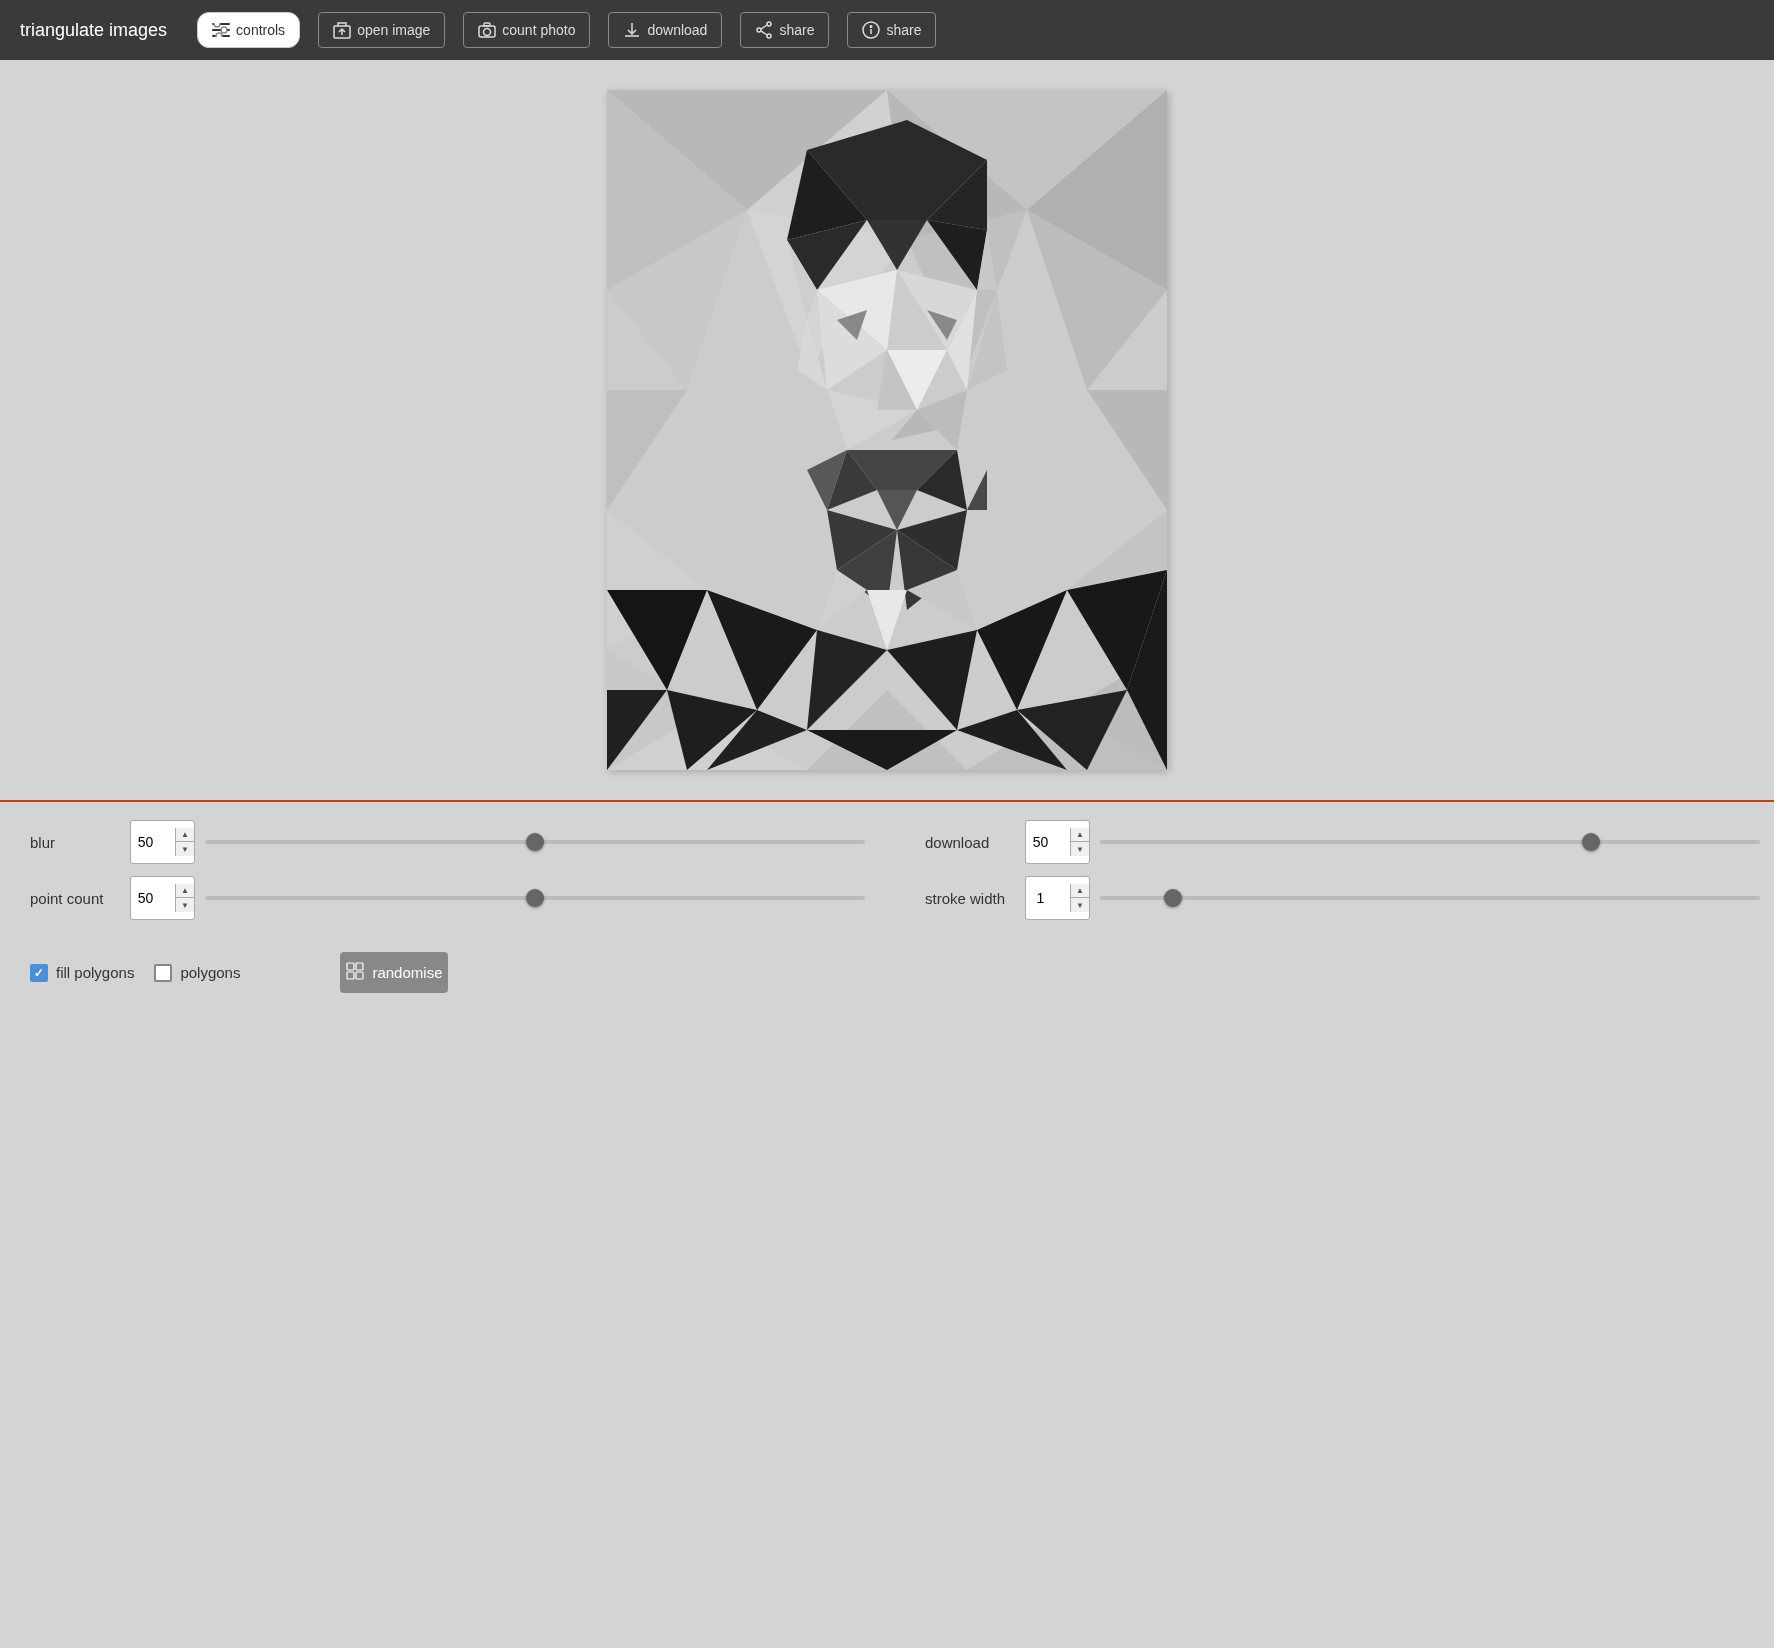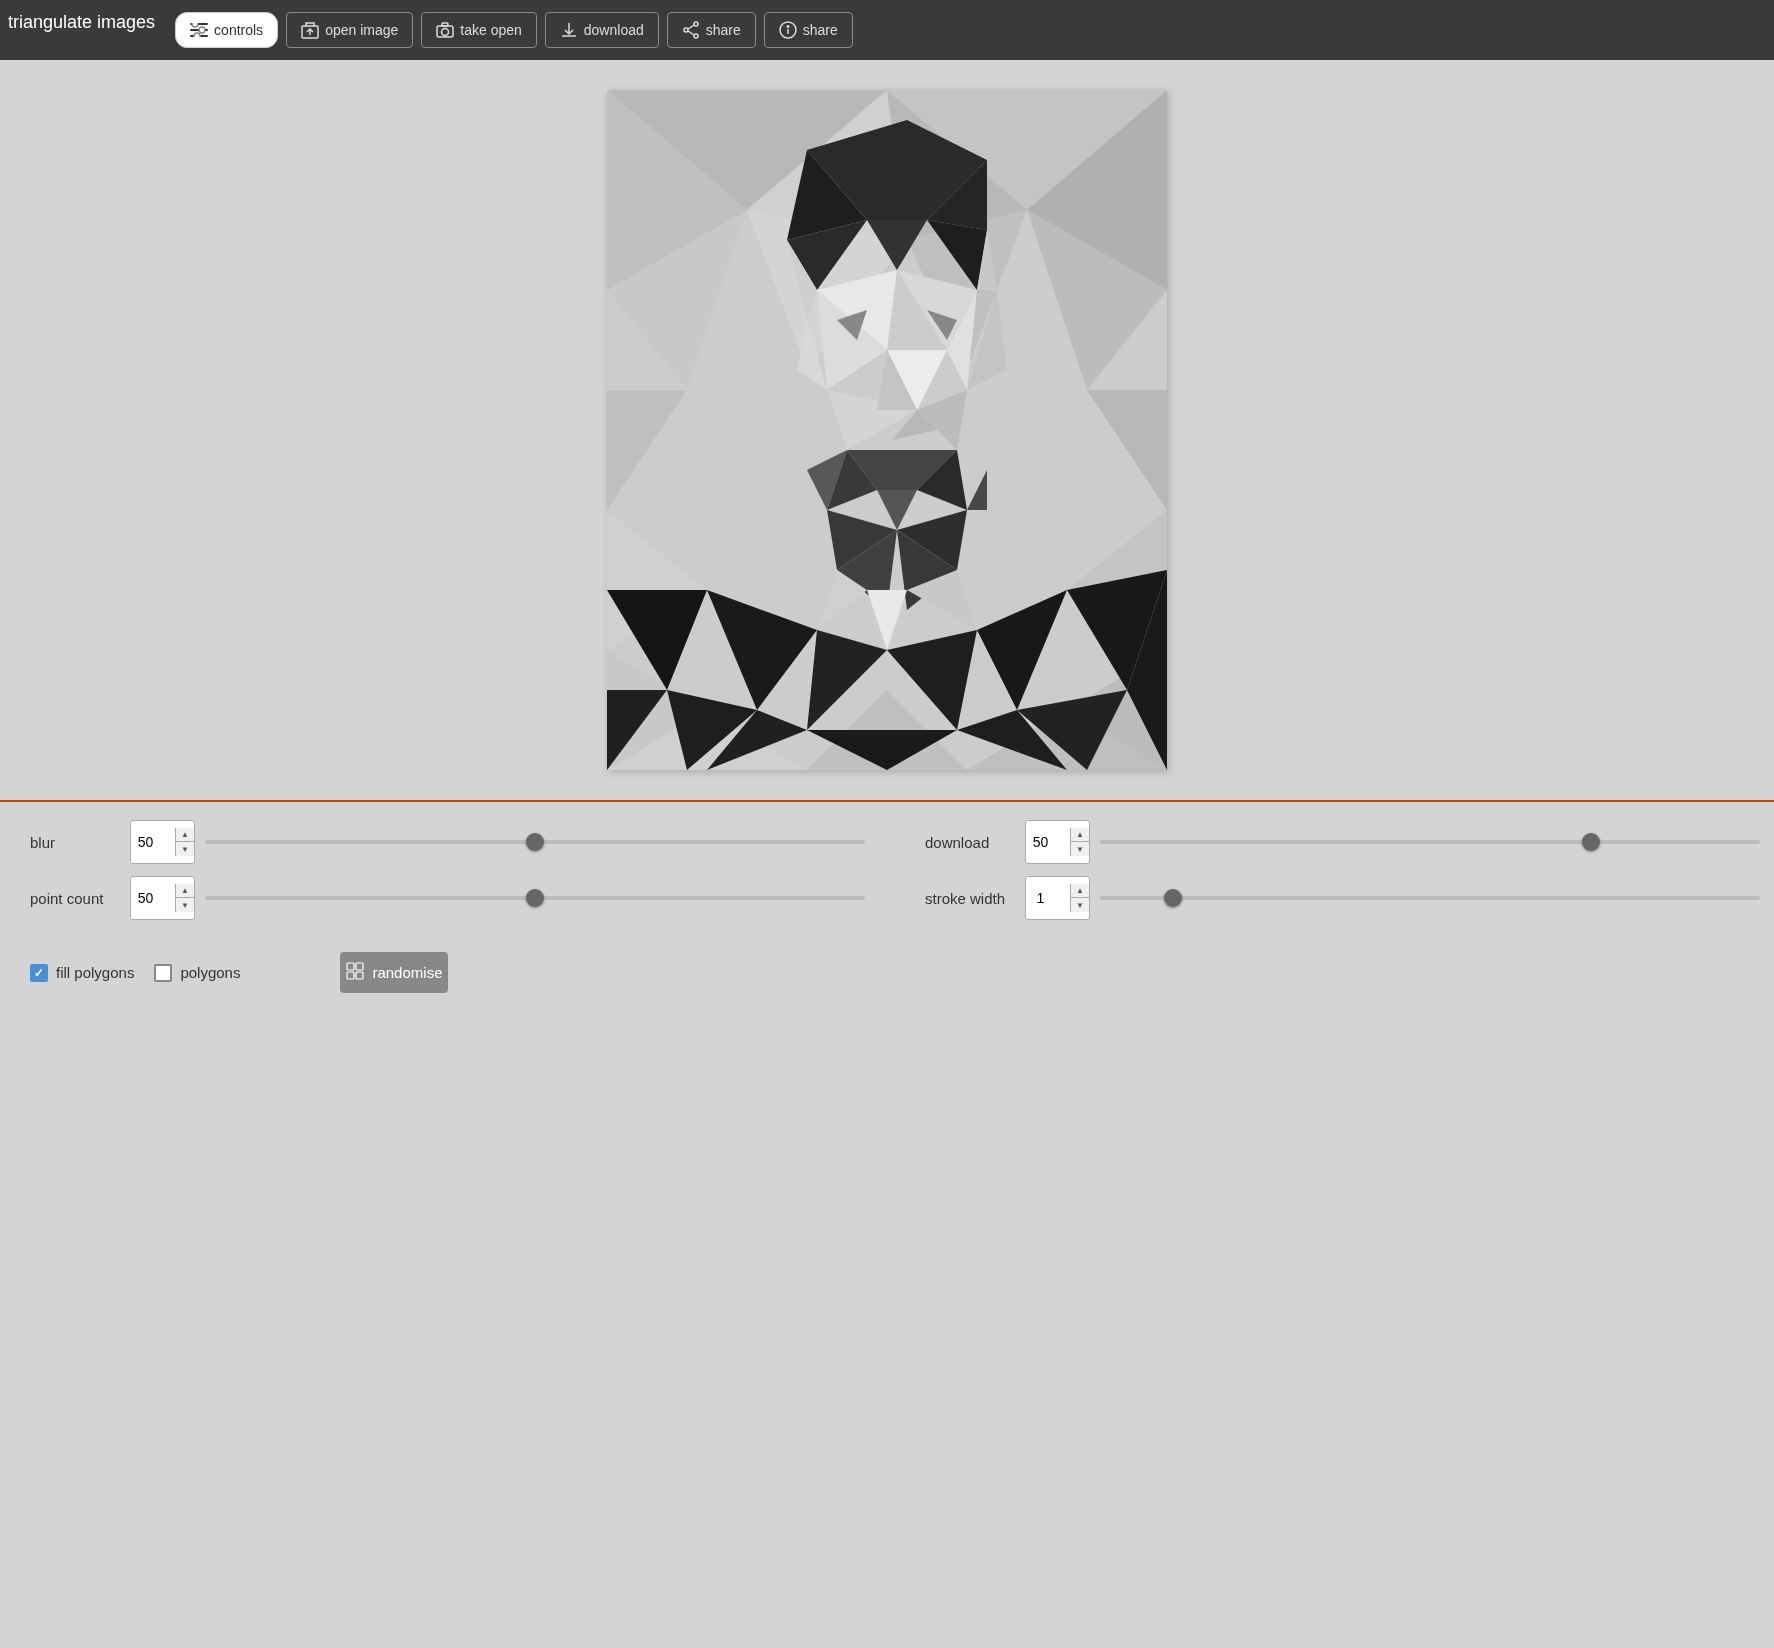--- a/index.html
+++ b/index.html
@@ -5,23 +5,24 @@
     * { box-sizing: border-box; margin: 0; padding: 0; }
     body {
       font-family: Arial, Helvetica, sans-serif;
       background: #d4d4d4;
       min-height: 100vh;
     }
 
     
     #header {
       background: #3a3a3a;
-      padding: 12px 8px;
-      display: flex;
-      gap: 8px;
+      padding: 12px 20px;
+      display: flex;
+      align-items: center;
+      gap: 18px;
     }
     #app-title {
       color: #fff;
       font-size: 18px;
       font-weight: 400;
       margin-right: 12px;
       white-space: nowrap;
     }
     .toolbar-btn {
       display: flex;
@@ -253,21 +254,21 @@
   </button>
 
   <button class="toolbar-btn">
     <span class="btn-icon">
       <svg width="18" height="16" viewBox="0 0 18 16" fill="none" stroke="currentColor" stroke-width="1.5">
         <rect x="1" y="4" width="16" height="11" rx="2"></rect>
         <circle cx="9" cy="10" r="3.5"></circle>
         <rect x="6" y="1" width="6" height="3" rx="1"></rect>
       </svg>
     </span>
-    <span>take open</span>
+    <span>count photo</span>
   </button>
 
   <button class="toolbar-btn">
     <span class="btn-icon">
       <svg width="18" height="18" viewBox="0 0 18 18" fill="currentColor">
         <line x1="9" y1="2" x2="9" y2="12" stroke="currentColor" stroke-width="1.5"></line>
         <polyline points="5,9 9,13 13,9" fill="none" stroke="currentColor" stroke-width="1.5"></polyline>
         <line x1="2" y1="15" x2="16" y2="15" stroke="currentColor" stroke-width="1.5"></line>
       </svg>
     </span>

